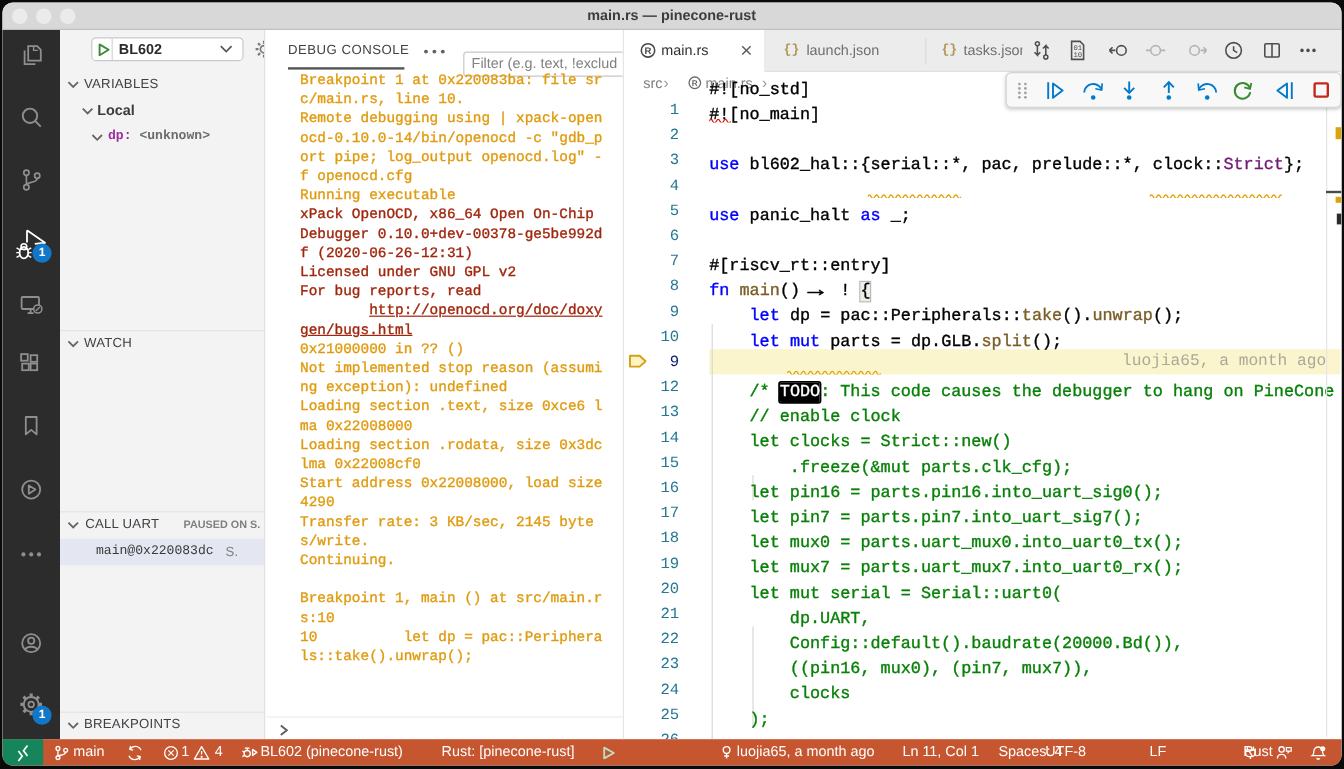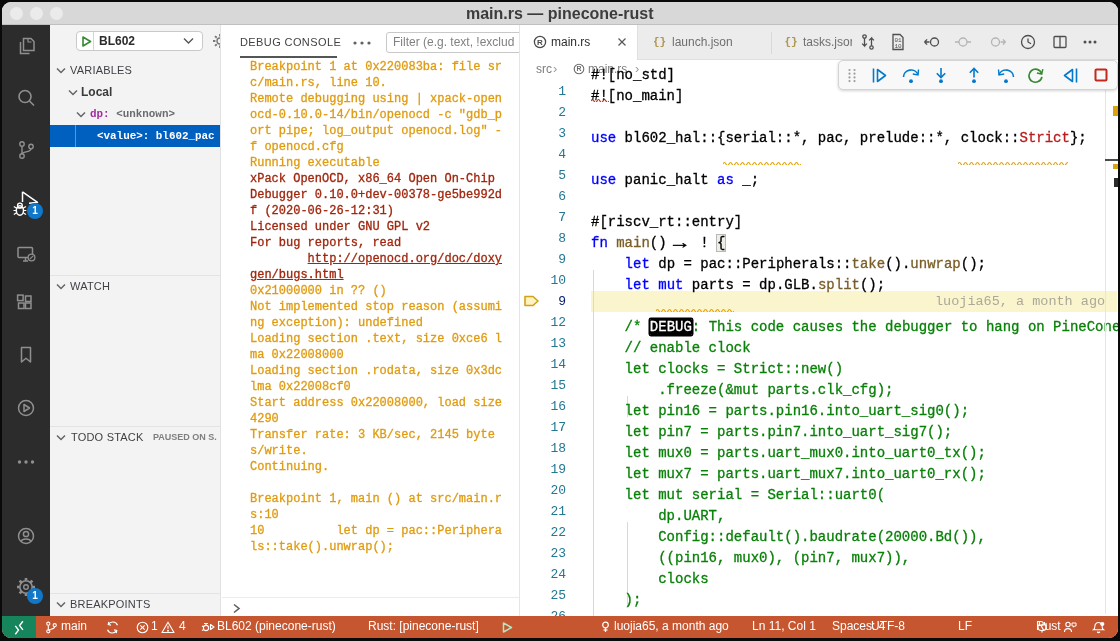--- a/index.html
+++ b/index.html
@@ -1,40 +1,40 @@
 <!DOCTYPE html>
 <html><head><meta charset="utf-8"><style>
 *{margin:0;padding:0;box-sizing:border-box}
 html,body{width:1120px;height:641px;background:#0a0a0a;overflow:hidden;font-family:"Liberation Sans",sans-serif}
 .win{position:absolute;left:2px;top:2px;width:1115.5px;height:635.5px;border-radius:9px;overflow:hidden;background:#fff}
 .abs{position:absolute}
 .nw{white-space:nowrap}
 .titlebar{position:absolute;left:0;top:0;width:100%;height:22.5px;background:#d8d8d8;border-bottom:1px solid #c0c0c0}
 .tl{position:absolute;top:4.5px;width:13px;height:13px;border-radius:50%;background:#ebebeb}
-.title{position:absolute;top:0;left:0;width:100%;height:22px;text-align:center;line-height:23px;font-size:16px;font-weight:bold;color:#3c3c3c}
+.title{position:absolute;top:0;left:0;width:100%;height:22px;text-align:center;line-height:23px;font-size:12px;font-weight:bold;color:#3c3c3c}
 .activity{position:absolute;left:0;top:22.5px;width:48px;height:591.5px;background:#2c2c2c}
 .sidebar{position:absolute;left:48px;top:22.5px;width:171px;height:591.5px;background:#f3f3f3;border-right:1px solid #e2e2e2;overflow:hidden}
 .panel{position:absolute;left:220px;top:22.5px;width:297px;height:591.5px;background:#fff;overflow:hidden}
 .editor{position:absolute;left:517px;top:22.5px;width:598.5px;height:591.5px;background:#fff;overflow:hidden}
 .statusbar{position:absolute;left:0;top:614px;width:100%;height:21.5px;background:#c65630;color:#fff;font-size:12px}
 .mono{font-family:"Liberation Mono",monospace}
 
 .runbox{position:absolute;left:74px;top:6.5px;width:127px;height:20px;background:#fff;border:1px solid #c9c9c9;border-radius:4px}
 .shead{position:absolute;font-size:11px;font-weight:normal;color:#3f3f46;letter-spacing:.2px}
 .sep{position:absolute;left:0;width:171px;height:1px;background:#e3e3e3}
 .chev{position:absolute;width:10px;height:10px}
 
 .contxt{position:absolute;left:28px;top:34.5px;font:12px/16px "Liberation Mono",monospace;white-space:pre;-webkit-text-stroke:0.3px currentColor}
 .o{color:#e09b10}.r{color:#a1260d}.lnk{color:#a1260d;text-decoration:underline}
 
 .tabbar{position:absolute;left:0;top:0;width:598.5px;height:35.5px;background:#ececec;border-bottom:1px solid #e0e0e0}
 .tab-active{position:absolute;left:1px;top:0;width:118px;height:35.5px;background:#fff;border-right:1px solid #dfdfdf}
 .code{position:absolute;left:72px;top:40px;font:14px/21px "Liberation Mono",monospace;white-space:pre;color:#000;-webkit-text-stroke:0.3px currentColor}
 .gut{position:absolute;left:0;top:56px;width:47px;text-align:right;font:13px/21px "Liberation Mono",monospace;color:#237893;white-space:pre}
-.k{color:#0000ff}.v{color:#000}.f{color:#795e26}.t{color:#b91c1c}.c{color:#098109}
+.k{color:#0000ff}.v{color:#000}.f{color:#795e26}.t{color:#701a75}.c{color:#098109}
 .todo{background:#000;color:#fff;box-shadow:0 0 0 1.5px #000;border-radius:1px}
 .sq{position:absolute;height:4px}
 .ar{display:inline-block;width:16.8px;transform:scale(1.6,1.25);transform-origin:20% 50%}
 .bm{background:#ecefe4;outline:1px solid #b9b9b9}
 .sbi{position:absolute;top:0;height:21.5px;line-height:21.5px;white-space:nowrap}
 </style></head>
 <body>
 <div class="win">
   <div class="titlebar">
     <div class="tl" style="left:7.5px"></div>
@@ -149,53 +149,53 @@
       </svg>
     <div class="shead" style="left:20px;top:34.5px;line-height:22px">VARIABLES</div>
     <svg class="chev" style="left:17.5px;top:63px" width="10" height="8" viewBox="0 0 10 8">
         <path d="M1 1.5 L5 5.5 L9 1.5" fill="none" stroke="#656565" stroke-width="1.5"></path>
       </svg>
     <div class="abs" style="left:31px;top:56.5px;font-size:12px;font-weight:bold;color:#3b3b3b;line-height:22px">Local</div>
     <svg class="chev" style="left:26px;top:85px" width="10" height="8" viewBox="0 0 10 8">
         <path d="M1 1.5 L5 5.5 L9 1.5" fill="none" stroke="#656565" stroke-width="1.5"></path>
       </svg>
     <div class="abs mono nw" style="left:40px;top:78.5px;font-size:10.9px;line-height:22px;font-weight:bold"><span style="color:#a02ba0">dp:</span> <span style="color:#6b6b6b;font-weight:bold">&lt;unknown&gt;</span></div>
-    <div class="abs" style="left:0;top:100.5px;width:171px;height:22px;background:#0060c0">
-      <div class="abs" style="left:25px;top:0;width:1px;height:22px;background:rgba(255,255,255,.35)"></div>
-      <div class="abs mono nw" style="left:47px;top:0;font-size:10.9px;line-height:22px;color:#fff;font-weight:bold">&lt;value&gt;: bl602_pac</div>
-    </div>
 
     <div class="sep" style="top:250.5px"></div>
     <svg class="chev" style="left:6px;top:257px" width="10" height="8" viewBox="0 0 10 8">
         <path d="M1 1.5 L5 5.5 L9 1.5" fill="none" stroke="#656565" stroke-width="1.5"></path>
       </svg>
     <div class="shead" style="left:20px;top:250.5px;line-height:22px">WATCH</div>
 
     <div class="sep" style="top:401.5px"></div>
     <svg class="chev" style="left:6px;top:408px" width="10" height="8" viewBox="0 0 10 8">
         <path d="M1 1.5 L5 5.5 L9 1.5" fill="none" stroke="#656565" stroke-width="1.5"></path>
       </svg>
-    <div class="shead" style="left:21px;top:401.5px;line-height:22px">TODO STACK</div>
+    <div class="shead" style="left:21px;top:401.5px;line-height:22px">CALL UART</div>
     <div class="abs" style="left:103px;top:401.5px;line-height:23px;font-size:9px;font-weight:bold;color:#7f7f7f">PAUSED ON S.</div>
+    <div class="abs" style="left:0;top:424.5px;width:171px;height:22px;background:#e4e6f1">
+      <div class="abs mono nw" style="left:30px;top:0;font-size:10.9px;line-height:22px;color:#3a3a3a">main@0x220083dc</div>
+      <div class="abs" style="left:138px;top:0;font-size:11px;line-height:22px;color:#808080">S.</div>
+    </div>
 
     <div class="sep" style="top:568.5px"></div>
     <svg class="chev" style="left:6px;top:575px" width="10" height="8" viewBox="0 0 10 8">
         <path d="M1 1.5 L5 5.5 L9 1.5" fill="none" stroke="#656565" stroke-width="1.5"></path>
       </svg>
     <div class="shead" style="left:20px;top:568.5px;line-height:22px">BREAKPOINTS</div>
   </div>
   <div class="panel" id="panel">
     <div class="abs" style="left:18px;top:6px;height:22px;line-height:22px;font-size:11px;color:#424242;letter-spacing:.4px">DEBUG CONSOLE</div>
     <div class="abs" style="left:18px;top:31.5px;width:97px;height:2px;background:#555"></div>
     <svg class="abs" style="left:130px;top:15px" width="20" height="6" viewBox="0 0 20 6" fill="#616161">
         <circle cx="3" cy="3" r="1.6"></circle>
         <circle cx="10" cy="3" r="1.6"></circle>
         <circle cx="17" cy="3" r="1.6"></circle>
       </svg>
-    <div class="abs" style="left:164px;top:7px;width:143px;height:21px;border:1px solid #c8c8c8;border-radius:3px;background:#fff;overflow:hidden">
+    <div class="abs" style="left:164px;top:18px;width:143px;height:21px;border:1px solid #c8c8c8;border-radius:3px;background:#fff;overflow:hidden">
         <div style="margin:2px 0 0 6px;font-size:12px;color:#818181;white-space:nowrap">Filter (e.g. text, !exclud</div>
       </div>
     <div class="contxt"><span class="o">Breakpoint 1 at 0x220083ba: file sr
 c/main.rs, line 10.
 Remote debugging using | xpack-open
 ocd-0.10.0-14/bin/openocd -c "gdb_p
 ort pipe; log_output openocd.log" -
 f openocd.cfg
 Running executable</span>
 <span class="r">xPack OpenOCD, x86_64 Open On-Chip
@@ -338,21 +338,21 @@
 
 <span class="k">use</span> bl602_hal::{serial::*, pac, prelude::*, clock::<span class="t">Strict</span>};
 
 <span class="k">use</span> panic_halt <span class="k">as</span> _;
 
 #[riscv_rt::entry]
 <span class="k">fn</span> <span class="f">main</span>() <span class="ar">→</span> ! <span class="bm">{</span>
     <span class="k">let</span> <span class="v">dp</span> = <span class="v">pac</span>::<span class="v">Peripherals</span>::<span class="f">take</span>().<span class="f">unwrap</span>();
     <span class="k">let</span> <span class="k">mut</span> <span class="v">parts</span> = <span class="v">dp</span>.<span class="v">GLB</span>.<span class="f">split</span>();
 
-    <span class="c">/* <span class="todo">DEBUG</span>: This code causes the debugger to hang on PineCone
+    <span class="c">/* <span class="todo">TODO</span>: This code causes the debugger to hang on PineCone
     // enable clock
     let clocks = Strict::new()
         .freeze(&amp;mut parts.clk_cfg);
     let pin16 = parts.pin16.into_uart_sig0();
     let pin7 = parts.pin7.into_uart_sig7();
     let mux0 = parts.uart_mux0.into_uart0_tx();
     let mux7 = parts.uart_mux7.into_uart0_rx();
     let mut serial = Serial::uart0(
         dp.UART,
         Config::default().baudrate(20000.Bd()),

